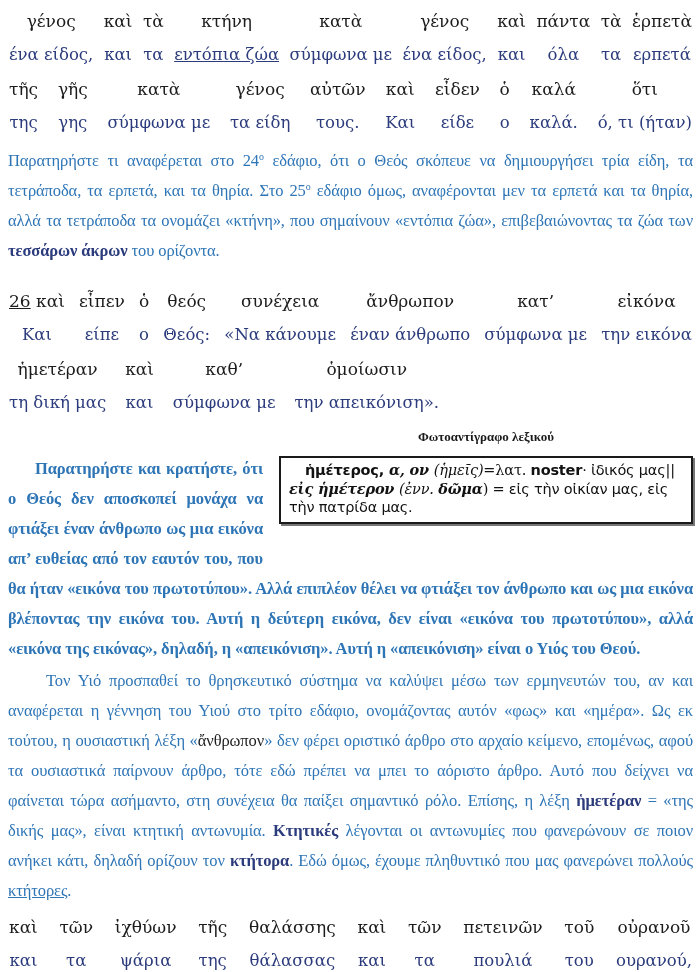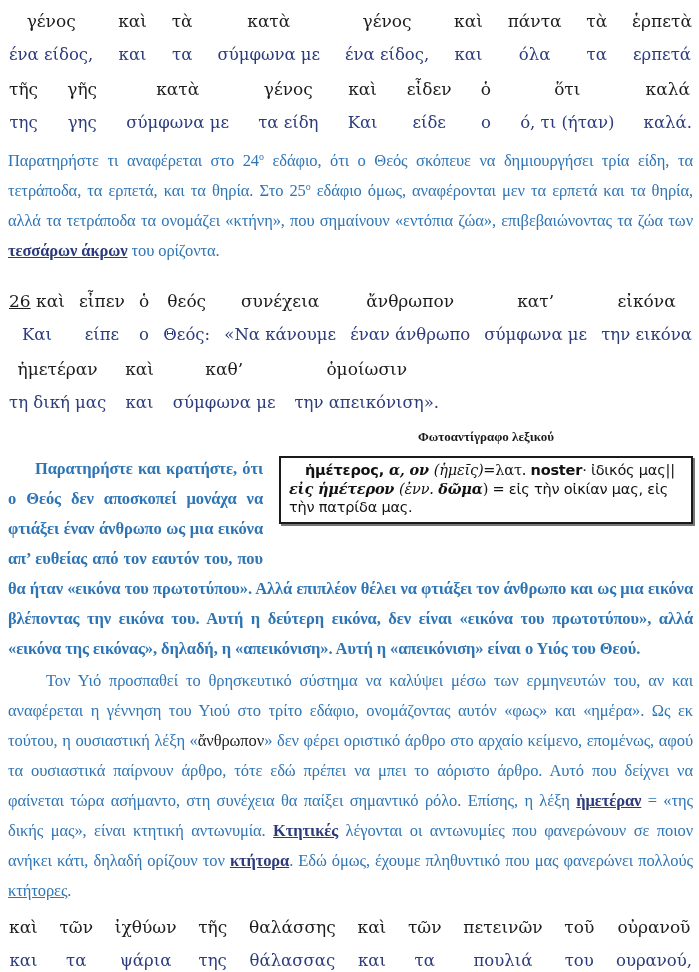--- a/index.html
+++ b/index.html
@@ -35,21 +35,21 @@
   .para.indent{text-indent:38px;}
   .para.indent-sm{text-indent:27px;font-weight:bold;}
   .mt6{margin-top:6px;} .mt10{margin-top:18px;} .mt2{margin-top:2px;} .mt4{margin-top:4px;}
 
   
   .b{font-weight:bold;}
   .i{font-style:italic;}
   .u{text-decoration:underline;}
   .sup{font-size:10px;vertical-align:super;line-height:0;}
   .blk{color:var(--c-ancient);}
-  .nav{color:var(--c-navy);text-decoration:underline;}
+  .nav{color:var(--c-navy);}
   .ser{font-family:"DejaVu Serif","Liberation Serif",serif;}
 
   
   .dict-heading{
     width:414px;margin-left:auto;margin-right:0;text-align:center;
     font-weight:bold;font-size:13px;line-height:34px;color:#1a1a1a;
   }
   .dict-float{float:right;width:414px;margin:2px 0 21px 16px;}
   .dict-box{
     border:2px solid #1a1a1a;box-shadow:2px 2px 0 0 #777;
@@ -73,20 +73,24 @@
         </div>
         <div class="il-col">
           <div class="il-gr"><span>καὶ</span></div>
           <div class="il-tr"><span>και</span></div>
         </div>
         <div class="il-col">
           <div class="il-gr"><span>τὰ</span></div>
           <div class="il-tr"><span>τα</span></div>
         </div>
         <div class="il-col">
+          <div class="il-gr"><span>κτήνη</span></div>
+          <div class="il-tr"><span class="u">εντόπια ζώα</span></div>
+        </div>
+        <div class="il-col">
           <div class="il-gr"><span>κατὰ</span></div>
           <div class="il-tr"><span>σύμφωνα με</span></div>
         </div>
         <div class="il-col">
           <div class="il-gr"><span>γένος</span></div>
           <div class="il-tr"><span>ένα είδος,</span></div>
         </div>
         <div class="il-col">
           <div class="il-gr"><span>καὶ</span></div>
           <div class="il-tr"><span>και</span></div>
@@ -115,38 +119,42 @@
         </div>
         <div class="il-col">
           <div class="il-gr"><span>κατὰ</span></div>
           <div class="il-tr"><span>σύμφωνα με</span></div>
         </div>
         <div class="il-col">
           <div class="il-gr"><span>γένος</span></div>
           <div class="il-tr"><span>τα είδη</span></div>
         </div>
         <div class="il-col">
+          <div class="il-gr"><span>αὐτῶν</span></div>
+          <div class="il-tr"><span>τους.</span></div>
+        </div>
+        <div class="il-col">
           <div class="il-gr"><span>καὶ</span></div>
           <div class="il-tr"><span>Και</span></div>
         </div>
         <div class="il-col">
           <div class="il-gr"><span>εἶδεν</span></div>
           <div class="il-tr"><span>είδε</span></div>
         </div>
         <div class="il-col">
           <div class="il-gr"><span>ὁ</span></div>
           <div class="il-tr"><span>ο</span></div>
         </div>
         <div class="il-col">
+          <div class="il-gr"><span>καλά</span></div>
+          <div class="il-tr"><span>καλά.</span></div>
+        </div>
+        <div class="il-col">
           <div class="il-gr"><span>ὅτι</span></div>
           <div class="il-tr"><span>ό, τι (ήταν)</span></div>
-        </div>
-        <div class="il-col">
-          <div class="il-gr"><span>καλά</span></div>
-          <div class="il-tr"><span>καλά.</span></div>
         </div>
       </div>
     </section>
 
   <p class="para mt6"><span>Παρατηρήστε τι αναφέρεται στο 24</span><span class="sup">ο</span><span> εδάφιο, ότι ο Θεός σκόπευε να δημιουργήσει τρία είδη, τα τετράποδα, τα ερπετά, και τα θηρία. Στο 25</span><span class="sup">ο</span><span> εδάφιο όμως, αναφέρονται μεν τα ερπετά και τα θηρία, αλλά τα τετράποδα τα ονομάζει «κτήνη», που σημαίνουν «εντόπια ζώα», επιβεβαιώνοντας τα ζώα των </span><span class="b nav">τεσσάρων άκρων</span><span> του ορίζοντα.</span></p>
 
   <section class="il-section mt10">
       <div class="il-row">
         <div class="il-col">
           <div class="il-gr"><span class="u">26</span><span> καὶ</span></div>

